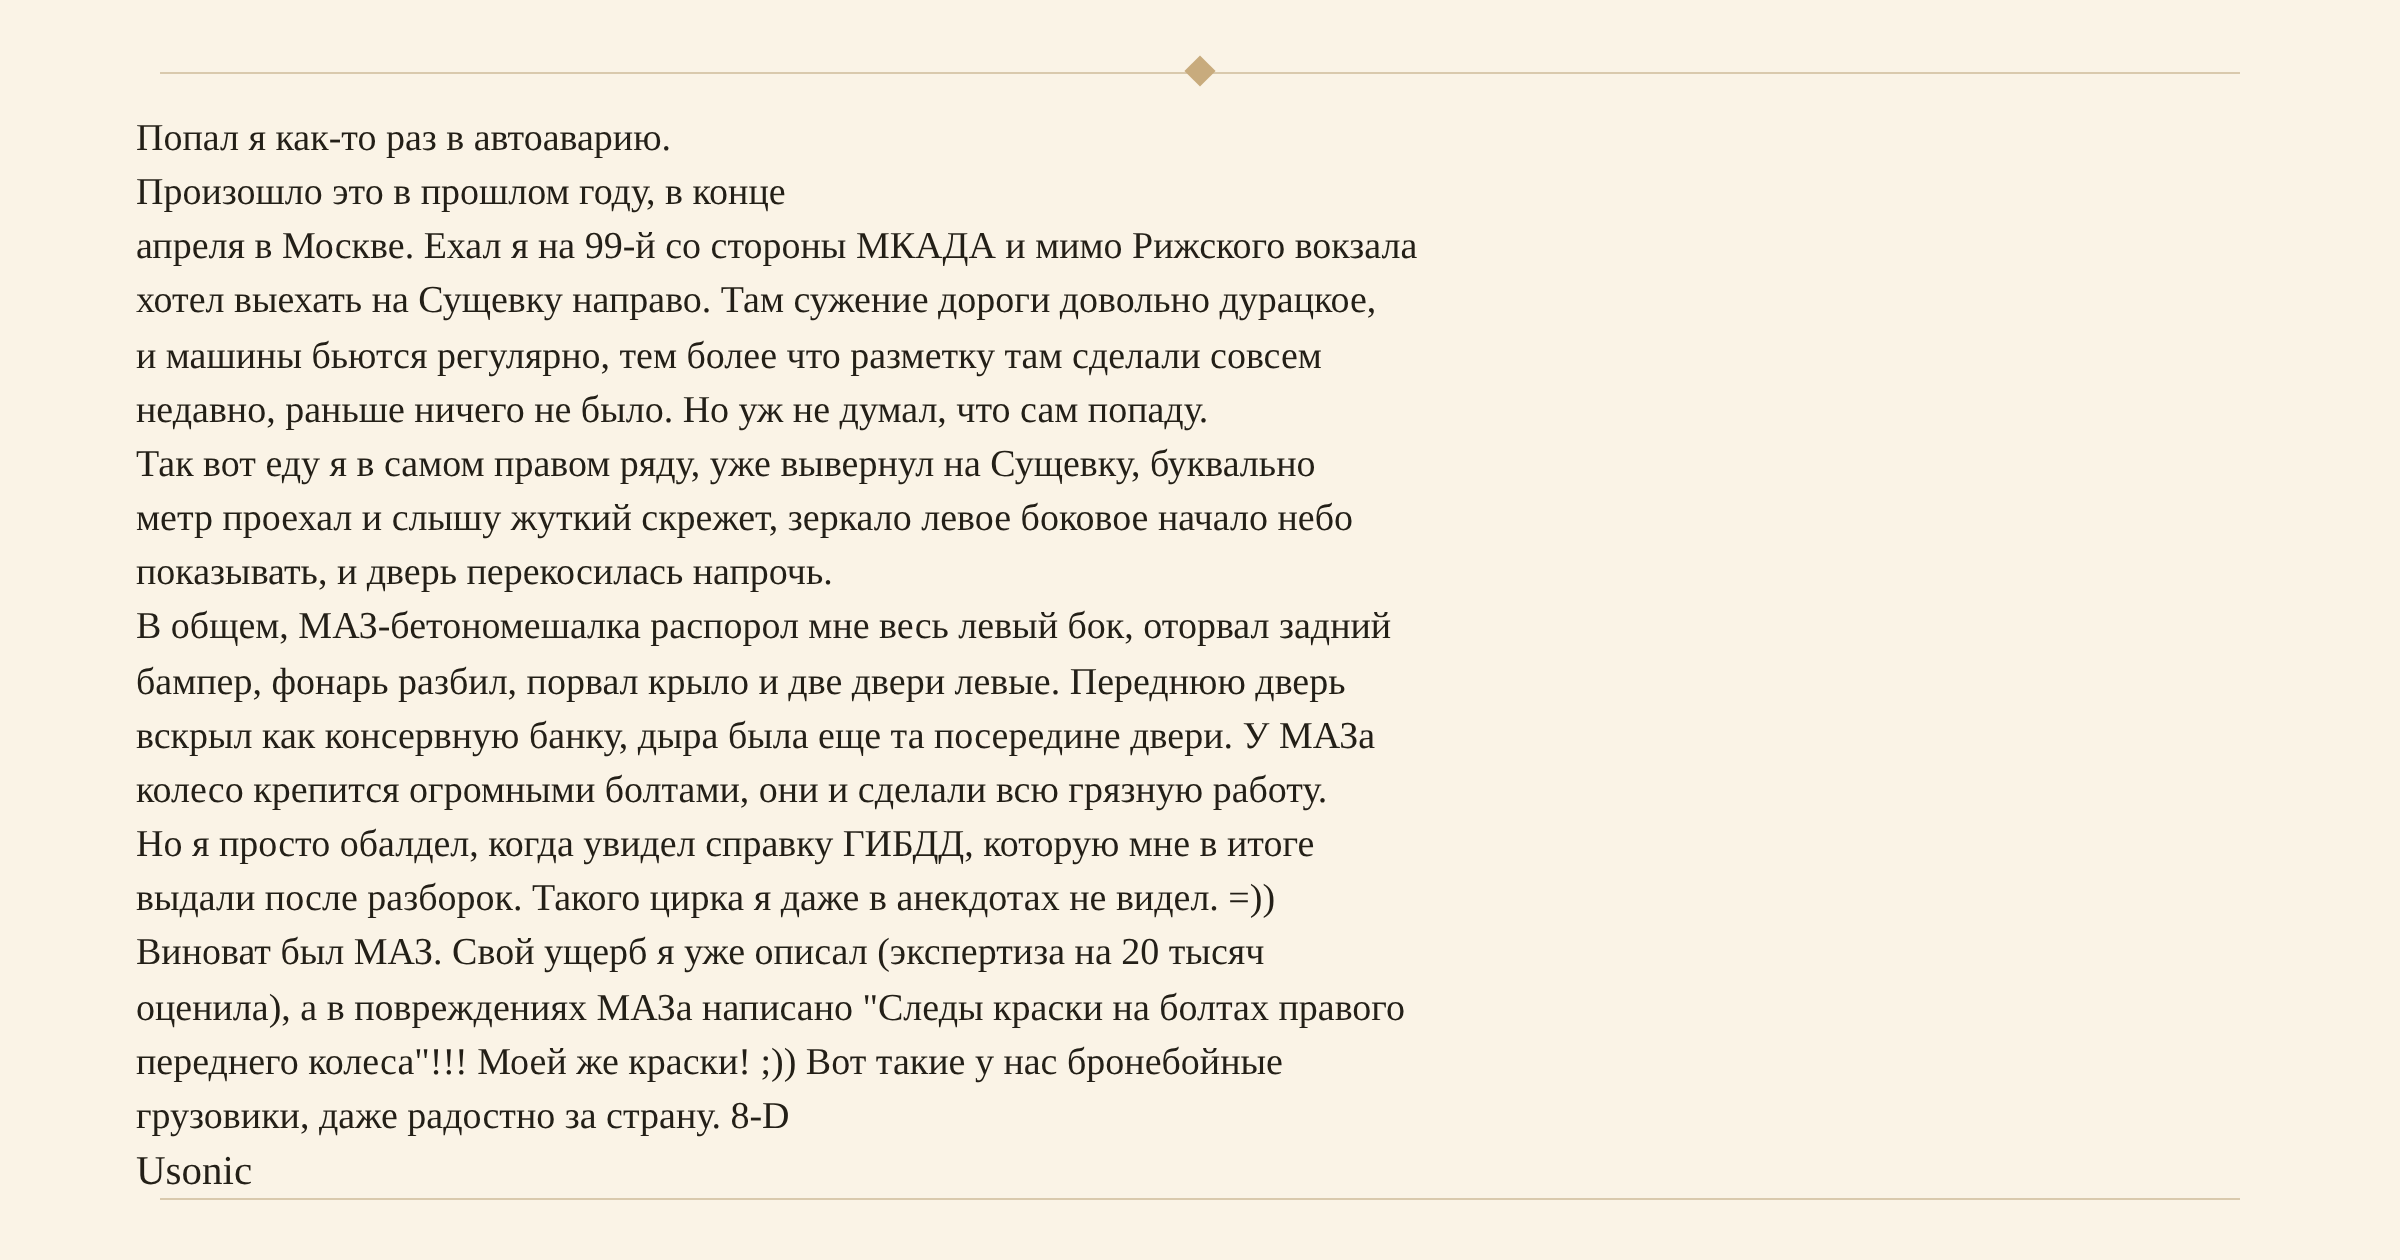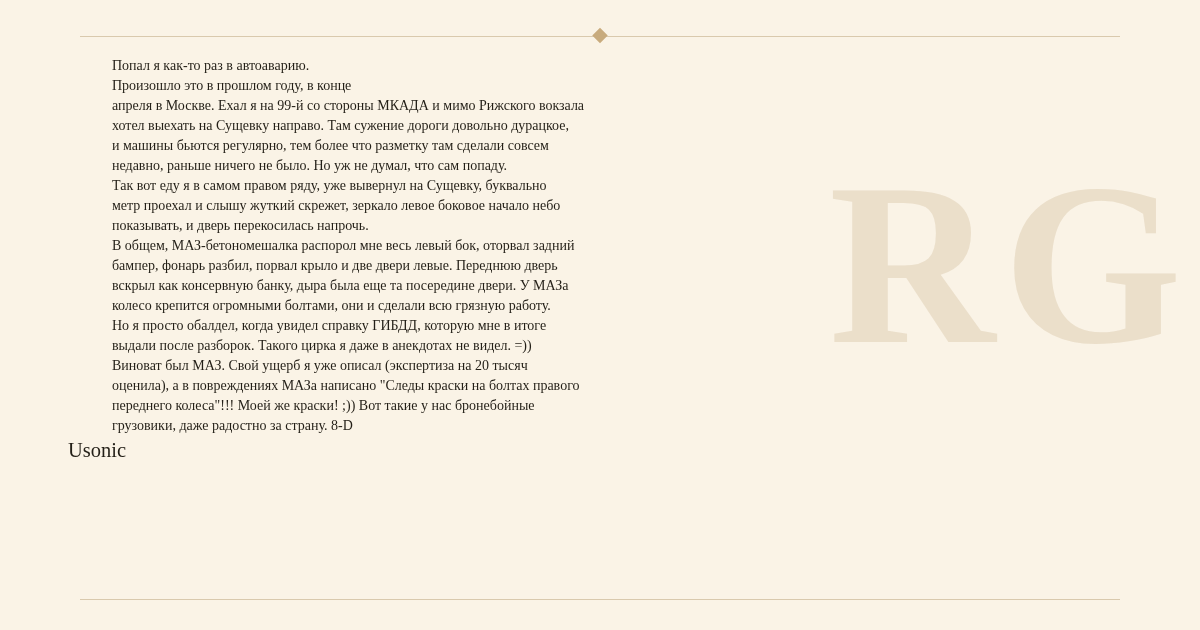--- a/index.html
+++ b/index.html
@@ -54,40 +54,38 @@
     height: 11px;
     background: #c8ab7d;
     z-index: 2;
   }
   .content {
     position: relative;
     z-index: 3;
     padding: 56px 68px 0 68px;
   }
   .quote-body {
-    font-size: 14px;
+    font-size: 19px;
     line-height: 1.43;
     color: #231f17;
     white-space: pre-wrap;
     word-wrap: break-word;
-    margin-left: 44px;
   }
   .signature {
     font-size: 20.5px;
     line-height: 1.43;
     color: #231f17;
     margin-top: 0;
   }
 </style>
 </head>
 <body>
 
 <div class="page">
 
-  <div class="watermark">RG</div>
 
   <div class="top-rule"></div>
   <div class="diamond"></div>
 
   <div class="content">
     <div class="quote-body">Попал я как-то раз в автоаварию.
 Произошло это в прошлом году, в конце
 апреля в Москве. Ехал я на 99-й со стороны МКАДА и мимо Рижского вокзала
 хотел выехать на Сущевку направо. Там сужение дороги довольно дурацкое,
 и машины бьются регулярно, тем более что разметку там сделали совсем

